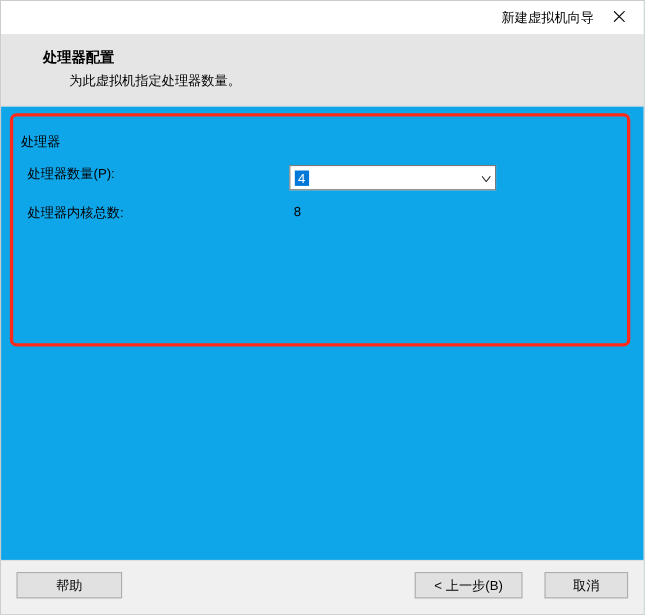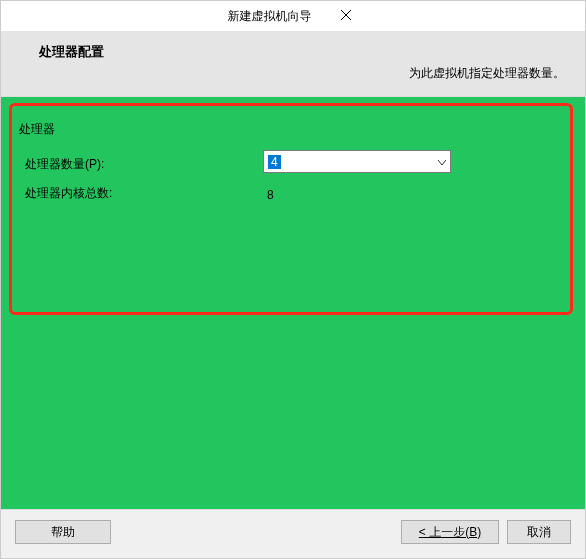--- a/index.html
+++ b/index.html
@@ -16,26 +16,25 @@
       background: #ffffff;
       width: 586px;
       height: 559px;
       border: 1px solid #cccccc;
       position: relative;
       display: flex;
       flex-direction: column;
     }
     .titlebar {
       display: flex;
-      justify-content: center;
+      justify-content: flex-end;
       align-items: center;
       height: 30px;
       padding: 0 0 0 10px;
       background: #ffffff;
-      gap: 12px;
     }
     .titlebar-title {
       font-size: 12px;
       color: #000;
     }
     .close-btn {
       width: 45px;
       height: 30px;
       display: flex;
       align-items: center;
@@ -52,47 +51,46 @@
       font-size: 13px;
       font-weight: bold;
       color: #000;
       margin-bottom: 4px;
       margin-left: 8px;
     }
     .header-subtitle {
       font-size: 12px;
       color: #000;
       margin-left: 32px;
-      text-align: right;
     }
     .content {
       flex: 1;
       padding: 16px 18px;
-      background: #22c55e;
+      background: #0ea5e9;
       position: relative;
     }
     .highlight-box {
       position: absolute;
       border: 3px solid #ff2a1a;
       border-radius: 6px;
       top: 6px;
       left: 8px;
       right: 12px;
       height: 212px;
       pointer-events: none;
     }
     .group-label {
       font-size: 12px;
       color: #000;
       margin-bottom: 12px;
       margin-top: 8px;
     }
     .form-row {
       display: flex;
-      align-items: flex-end;
+      align-items: flex-start;
       margin-bottom: 12px;
       padding-left: 6px;
     }
     .form-label {
       width: 238px;
       font-size: 12px;
       color: #000;
     }
     .dropdown {
       width: 188px;
@@ -120,41 +118,41 @@
       font-size: 12px;
       color: #000;
       padding-left: 4px;
     }
     .footer {
       display: flex;
       align-items: center;
       padding: 10px 14px 14px 14px;
       background: #f0f0f0;
       border-top: 1px solid #dddddd;
-      gap: 8px;
+      gap: 20px;
     }
     .btn {
       height: 24px;
       border: 1px solid #adadad;
       background: #e1e1e1;
       font-size: 12px;
       color: #000;
       cursor: pointer;
       display: flex;
       align-items: center;
       justify-content: center;
       padding: 0 8px;
     }
     .btn.help { width: 96px; }
     .spacer { flex: 1; }
-    .btn.nav { width: 98px; text-decoration: underline; }
+    .btn.nav { width: 98px; }
     .btn.default {
       border: 2px solid #0078d7;
     }
-    .btn.cancel { width: 64px; }
+    .btn.cancel { width: 76px; }
   </style>
 </head>
 <body>
 
 <div class="dialog">
 
   <div class="titlebar">
     <span class="titlebar-title">新建虚拟机向导</span>
     <div class="close-btn">
       <span>

